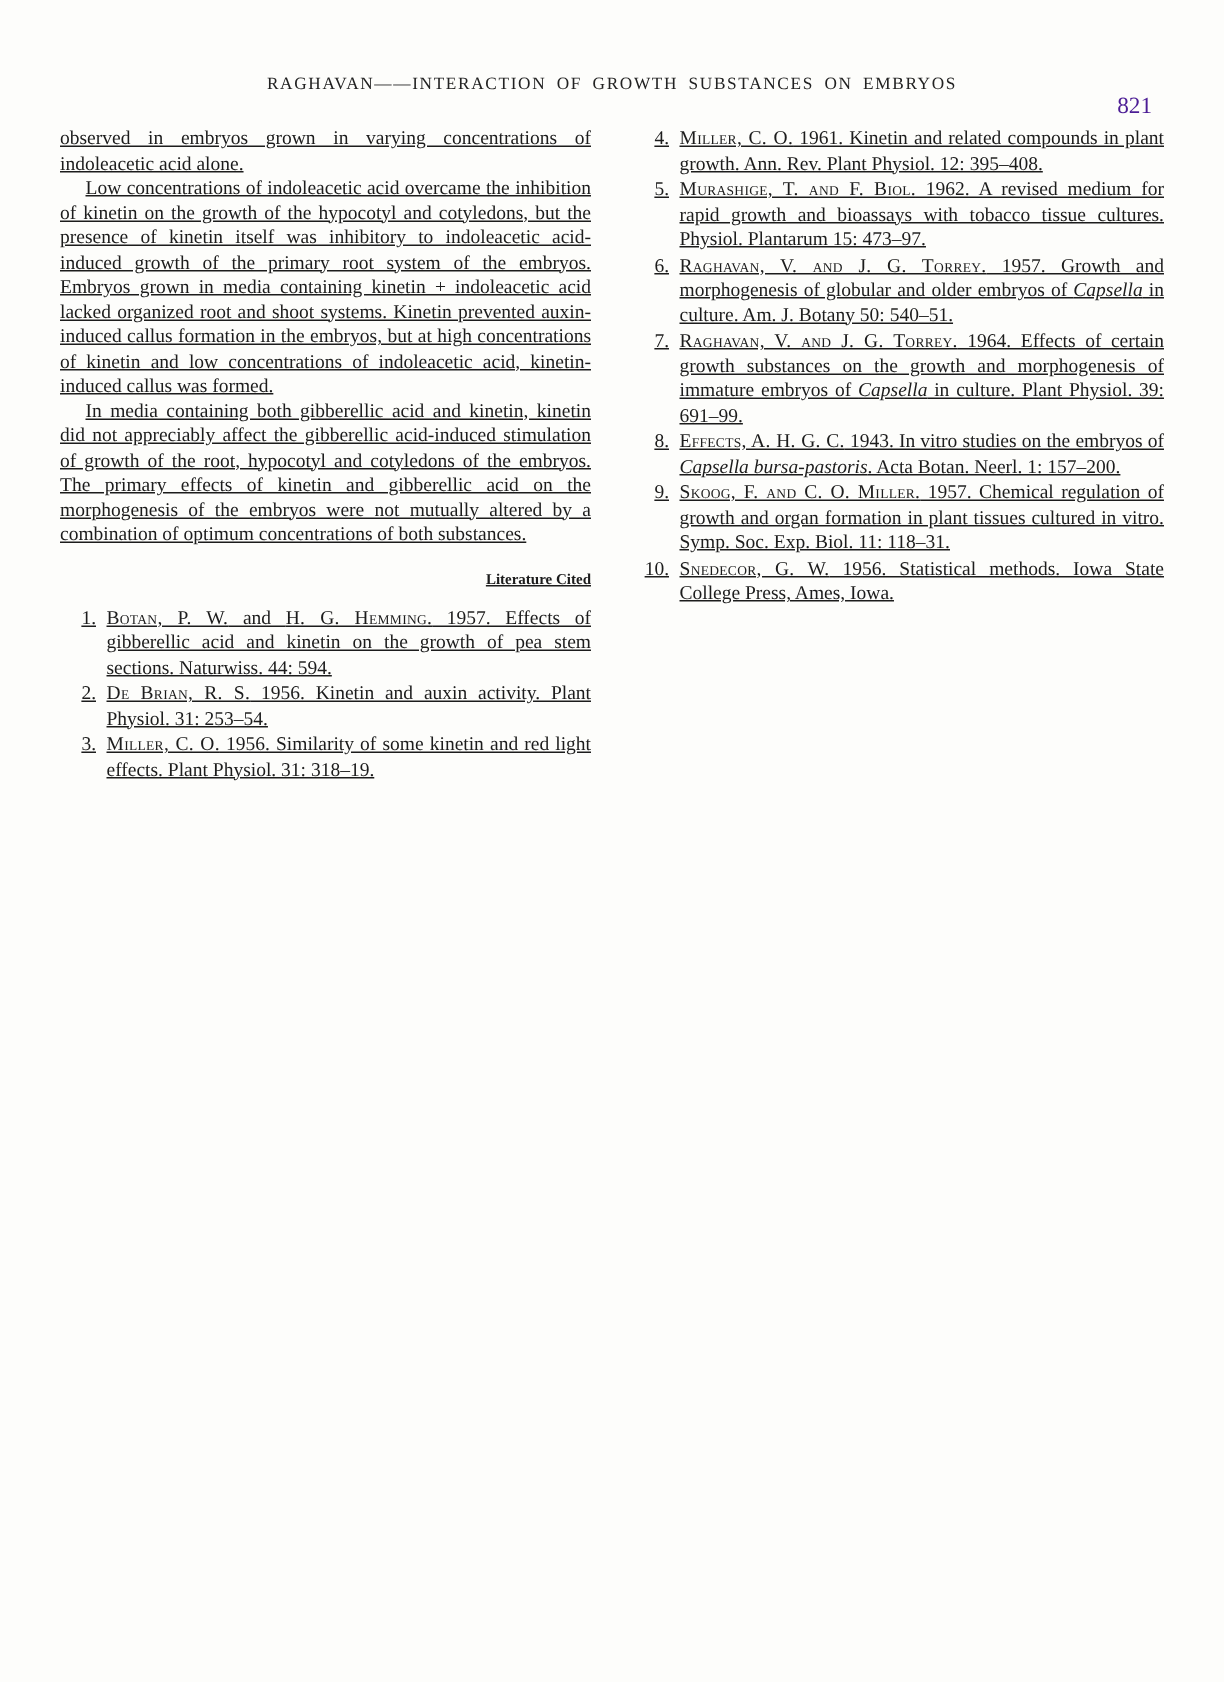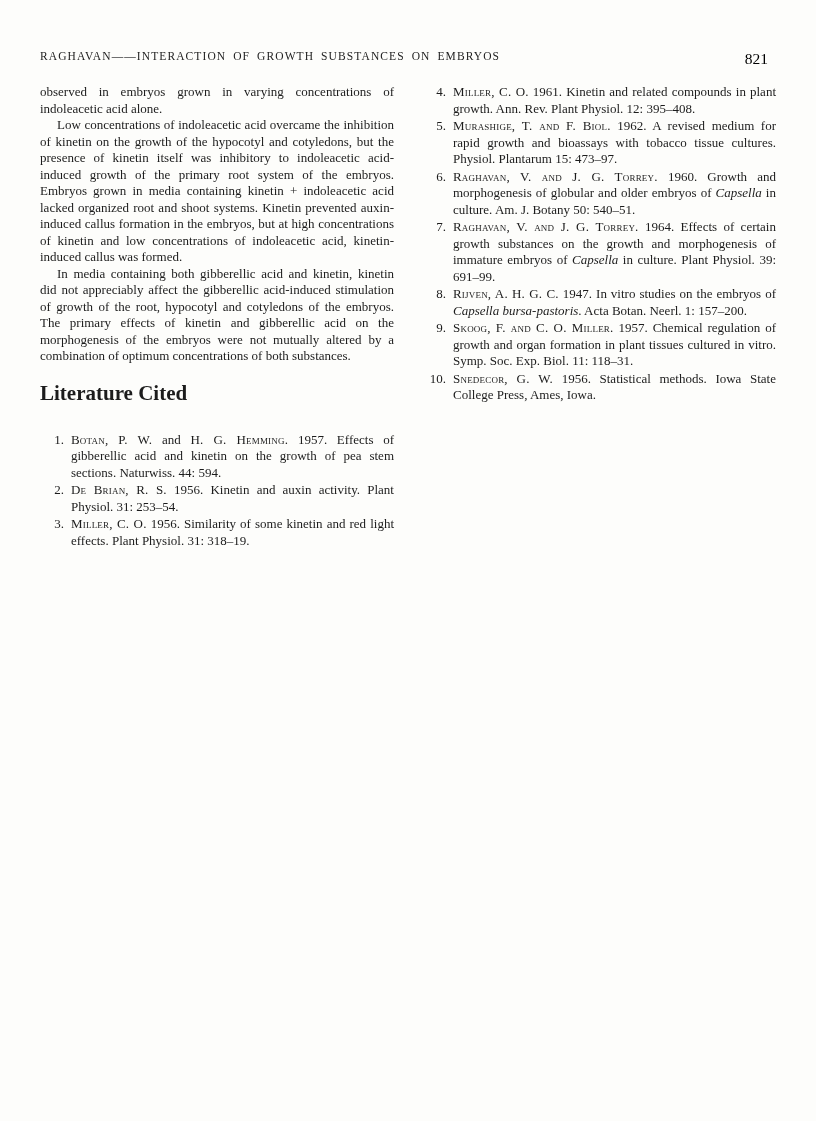--- a/index.html
+++ b/index.html
@@ -18,55 +18,57 @@
     box-sizing: border-box;
     padding: 46px 40px 40px 40px;
     overflow: hidden;
   }
   .header {
     position: relative;
     height: 22px;
     margin-bottom: 16px;
   }
   .running-title {
+    text-align: center;
     font-size: 11.5px;
     letter-spacing: 1.1px;
     word-spacing: 3px;
     color: #222;
     padding-top: 4px;
   }
   .page-number {
     position: absolute;
     right: 8px;
-    top: 4px;
+    top: 16px;
     font-size: 15.5px;
-    color: #000000;
+    color: #4c1d95;
   }
   .columns {
     display: flex;
     gap: 28px;
+    text-decoration: underline;
   }
   .column {
     flex: 1 1 0;
     min-width: 0;
   }
   .para {
     font-size: 13px;
     line-height: 16.5px;
     text-align: justify;
     margin: 0;
   }
   .para.indent {
     text-indent: 17px;
   }
   .lit-heading {
-    text-align: left;
+    text-align: right;
     font-weight: bold;
-    font-size: 21px;
-    margin: 16px 0 26px 0;
+    font-size: 10px;
+    margin: 16px 0 12px 0;
   }
   .ref-list {
     padding-left: 6px;
   }
   .ref {
     display: flex;
     font-size: 13px;
     line-height: 16.5px;
     margin-bottom: 1px;
   }
@@ -125,29 +127,29 @@
         <div class="ref">
           <span class="ref-num">4.</span>
           <span class="ref-text"><span class="seg-sc">Miller, C. O.</span><span class="seg-n"> 1961. Kinetin and related compounds in plant growth. Ann. Rev. Plant Physiol. 12: 395–408.</span></span>
         </div>
         <div class="ref">
           <span class="ref-num">5.</span>
           <span class="ref-text"><span class="seg-sc">Murashige, T. and F. Biol.</span><span class="seg-n"> 1962. A revised medium for rapid growth and bioassays with tobacco tissue cultures. Physiol. Plantarum 15: 473–97.</span></span>
         </div>
         <div class="ref">
           <span class="ref-num">6.</span>
-          <span class="ref-text"><span class="seg-sc">Raghavan, V. and J. G. Torrey.</span><span class="seg-n"> 1960. Growth and morphogenesis of globular and older embryos of </span><span class="seg-i">Capsella</span><span class="seg-n"> in culture. Am. J. Botany 50: 540–51.</span></span>
+          <span class="ref-text"><span class="seg-sc">Raghavan, V. and J. G. Torrey.</span><span class="seg-n"> 1957. Growth and morphogenesis of globular and older embryos of </span><span class="seg-i">Capsella</span><span class="seg-n"> in culture. Am. J. Botany 50: 540–51.</span></span>
         </div>
         <div class="ref">
           <span class="ref-num">7.</span>
           <span class="ref-text"><span class="seg-sc">Raghavan, V. and J. G. Torrey.</span><span class="seg-n"> 1964. Effects of certain growth substances on the growth and morphogenesis of immature embryos of </span><span class="seg-i">Capsella</span><span class="seg-n"> in culture. Plant Physiol. 39: 691–99.</span></span>
         </div>
         <div class="ref">
           <span class="ref-num">8.</span>
-          <span class="ref-text"><span class="seg-sc">Rijven, A. H. G. C.</span><span class="seg-n"> 1947. In vitro studies on the embryos of </span><span class="seg-i">Capsella bursa-pastoris</span><span class="seg-n">. Acta Botan. Neerl. 1: 157–200.</span></span>
+          <span class="ref-text"><span class="seg-sc">Effects, A. H. G. C.</span><span class="seg-n"> 1943. In vitro studies on the embryos of </span><span class="seg-i">Capsella bursa-pastoris</span><span class="seg-n">. Acta Botan. Neerl. 1: 157–200.</span></span>
         </div>
         <div class="ref">
           <span class="ref-num">9.</span>
           <span class="ref-text"><span class="seg-sc">Skoog, F. and C. O. Miller.</span><span class="seg-n"> 1957. Chemical regulation of growth and organ formation in plant tissues cultured in vitro. Symp. Soc. Exp. Biol. 11: 118–31.</span></span>
         </div>
         <div class="ref">
           <span class="ref-num">10.</span>
           <span class="ref-text"><span class="seg-sc">Snedecor, G. W.</span><span class="seg-n"> 1956. Statistical methods. Iowa State College Press, Ames, Iowa.</span></span>
         </div>
       </div>

